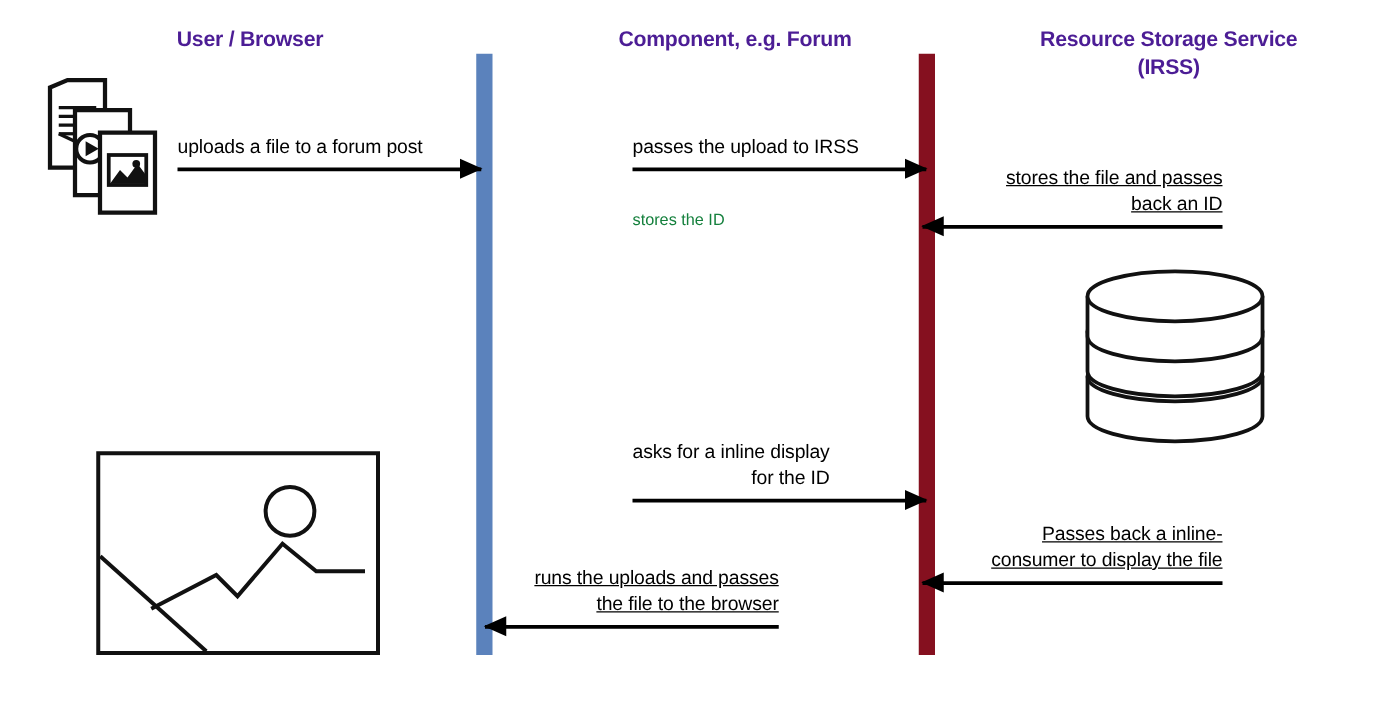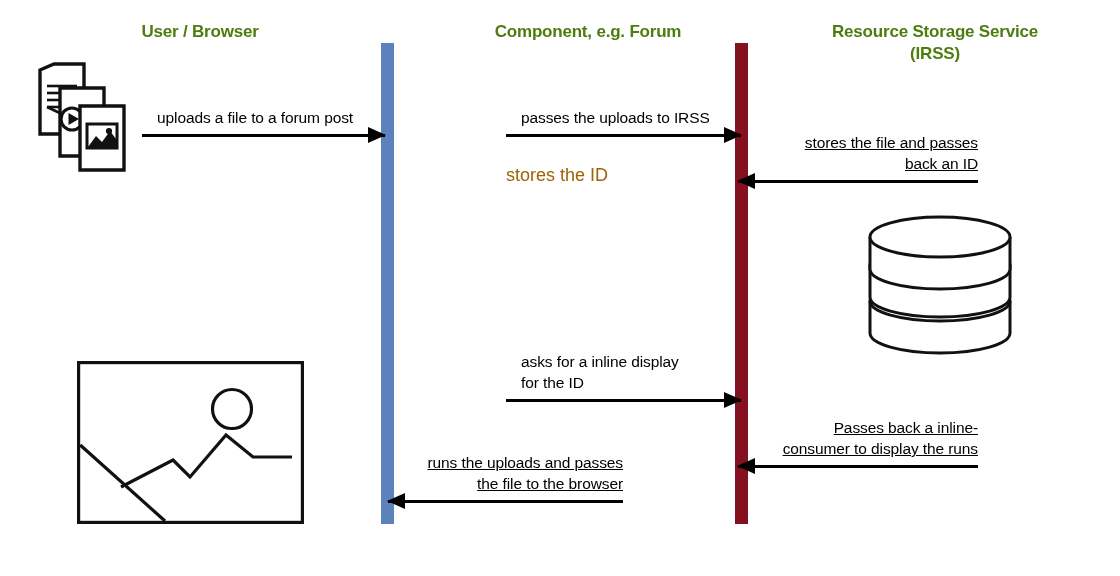--- a/index.html
+++ b/index.html
@@ -15,21 +15,21 @@
     font-family: "Liberation Sans", sans-serif;
     overflow: hidden;
   }
 
   
   .participant-title {
     position: absolute;
     font-weight: bold;
     font-size: 17px;
     line-height: 22px;
-    color: #4d7c0f;
+    color: #4c1d95;
     text-align: center;
     letter-spacing: -0.2px;
     white-space: pre-line;
   }
   #title-user      { left: 100px; top: 21px; width: 200px; }
   #title-component { left: 443px; top: 21px; width: 290px; }
   #title-irss      { left: 805px; top: 21px; width: 260px; }
 
   
   .lifeline {
@@ -68,21 +68,21 @@
   }
   .msg .label {
     position: absolute;
     bottom: 6px;
     font-size: 15.5px;
     line-height: 21px;
     color: #000000;
     white-space: pre-line;
     letter-spacing: -0.1px;
   }
-  .msg .label.align-left  { left: 15px;  text-align: left; margin-top: 24px; }
+  .msg .label.align-left  { left: 0;  text-align: right; margin-top: 24px; }
   .msg .label.align-right { right: 0; text-align: right; text-decoration: underline; }
 
   
   #icon-documents {
     position: absolute;
     left: 38px;
     top: 62px;
     width: 90px;
     height: 110px;
   }
@@ -164,44 +164,44 @@
 
   <div class="msg right" id="msg-1" style="left:142px; top:134px; width:243px;">
     <div class="shaft" style="width:243px;"></div>
     <div class="head"></div>
     <div class="label align-left">uploads a file to a forum post</div>
   </div>
 
   <div class="msg right" id="msg-2" style="left:506px; top:134px; width:235px;">
     <div class="shaft" style="width:235px;"></div>
     <div class="head"></div>
-    <div class="label align-left">passes the uploads to IRSS</div>
-  </div>
-
-  <div style="position:absolute; left:506px; top:165px; font-size:18px; line-height:21px; color:#a16207;">stores the ID</div>
+    <div class="label align-left">passes the upload to IRSS</div>
+  </div>
+
+  <div style="position:absolute; left:506px; top:165px; font-size:13px; line-height:21px; color:#15803d;">stores the ID</div>
 
   <div class="msg left" id="msg-3" style="left:738px; top:180px; width:240px;">
     <div class="shaft" style="width:240px;"></div>
     <div class="head"></div>
     <div class="label align-right">stores the file and passes
 back an ID</div>
   </div>
 
   <div class="msg right" id="msg-4" style="left:506px; top:399px; width:235px;">
     <div class="shaft" style="width:235px;"></div>
     <div class="head"></div>
     <div class="label align-left">asks for a inline display
 for the ID</div>
   </div>
 
   <div class="msg left" id="msg-5" style="left:738px; top:465px; width:240px;">
     <div class="shaft" style="width:240px;"></div>
     <div class="head"></div>
     <div class="label align-right">Passes back a inline-
-consumer to display the runs</div>
+consumer to display the file</div>
   </div>
 
   <div class="msg left" id="msg-6" style="left:388px; top:500px; width:235px;">
     <div class="shaft" style="width:235px;"></div>
     <div class="head"></div>
     <div class="label align-right">runs the uploads and passes
 the file to the browser</div>
   </div>
 
 </div>

